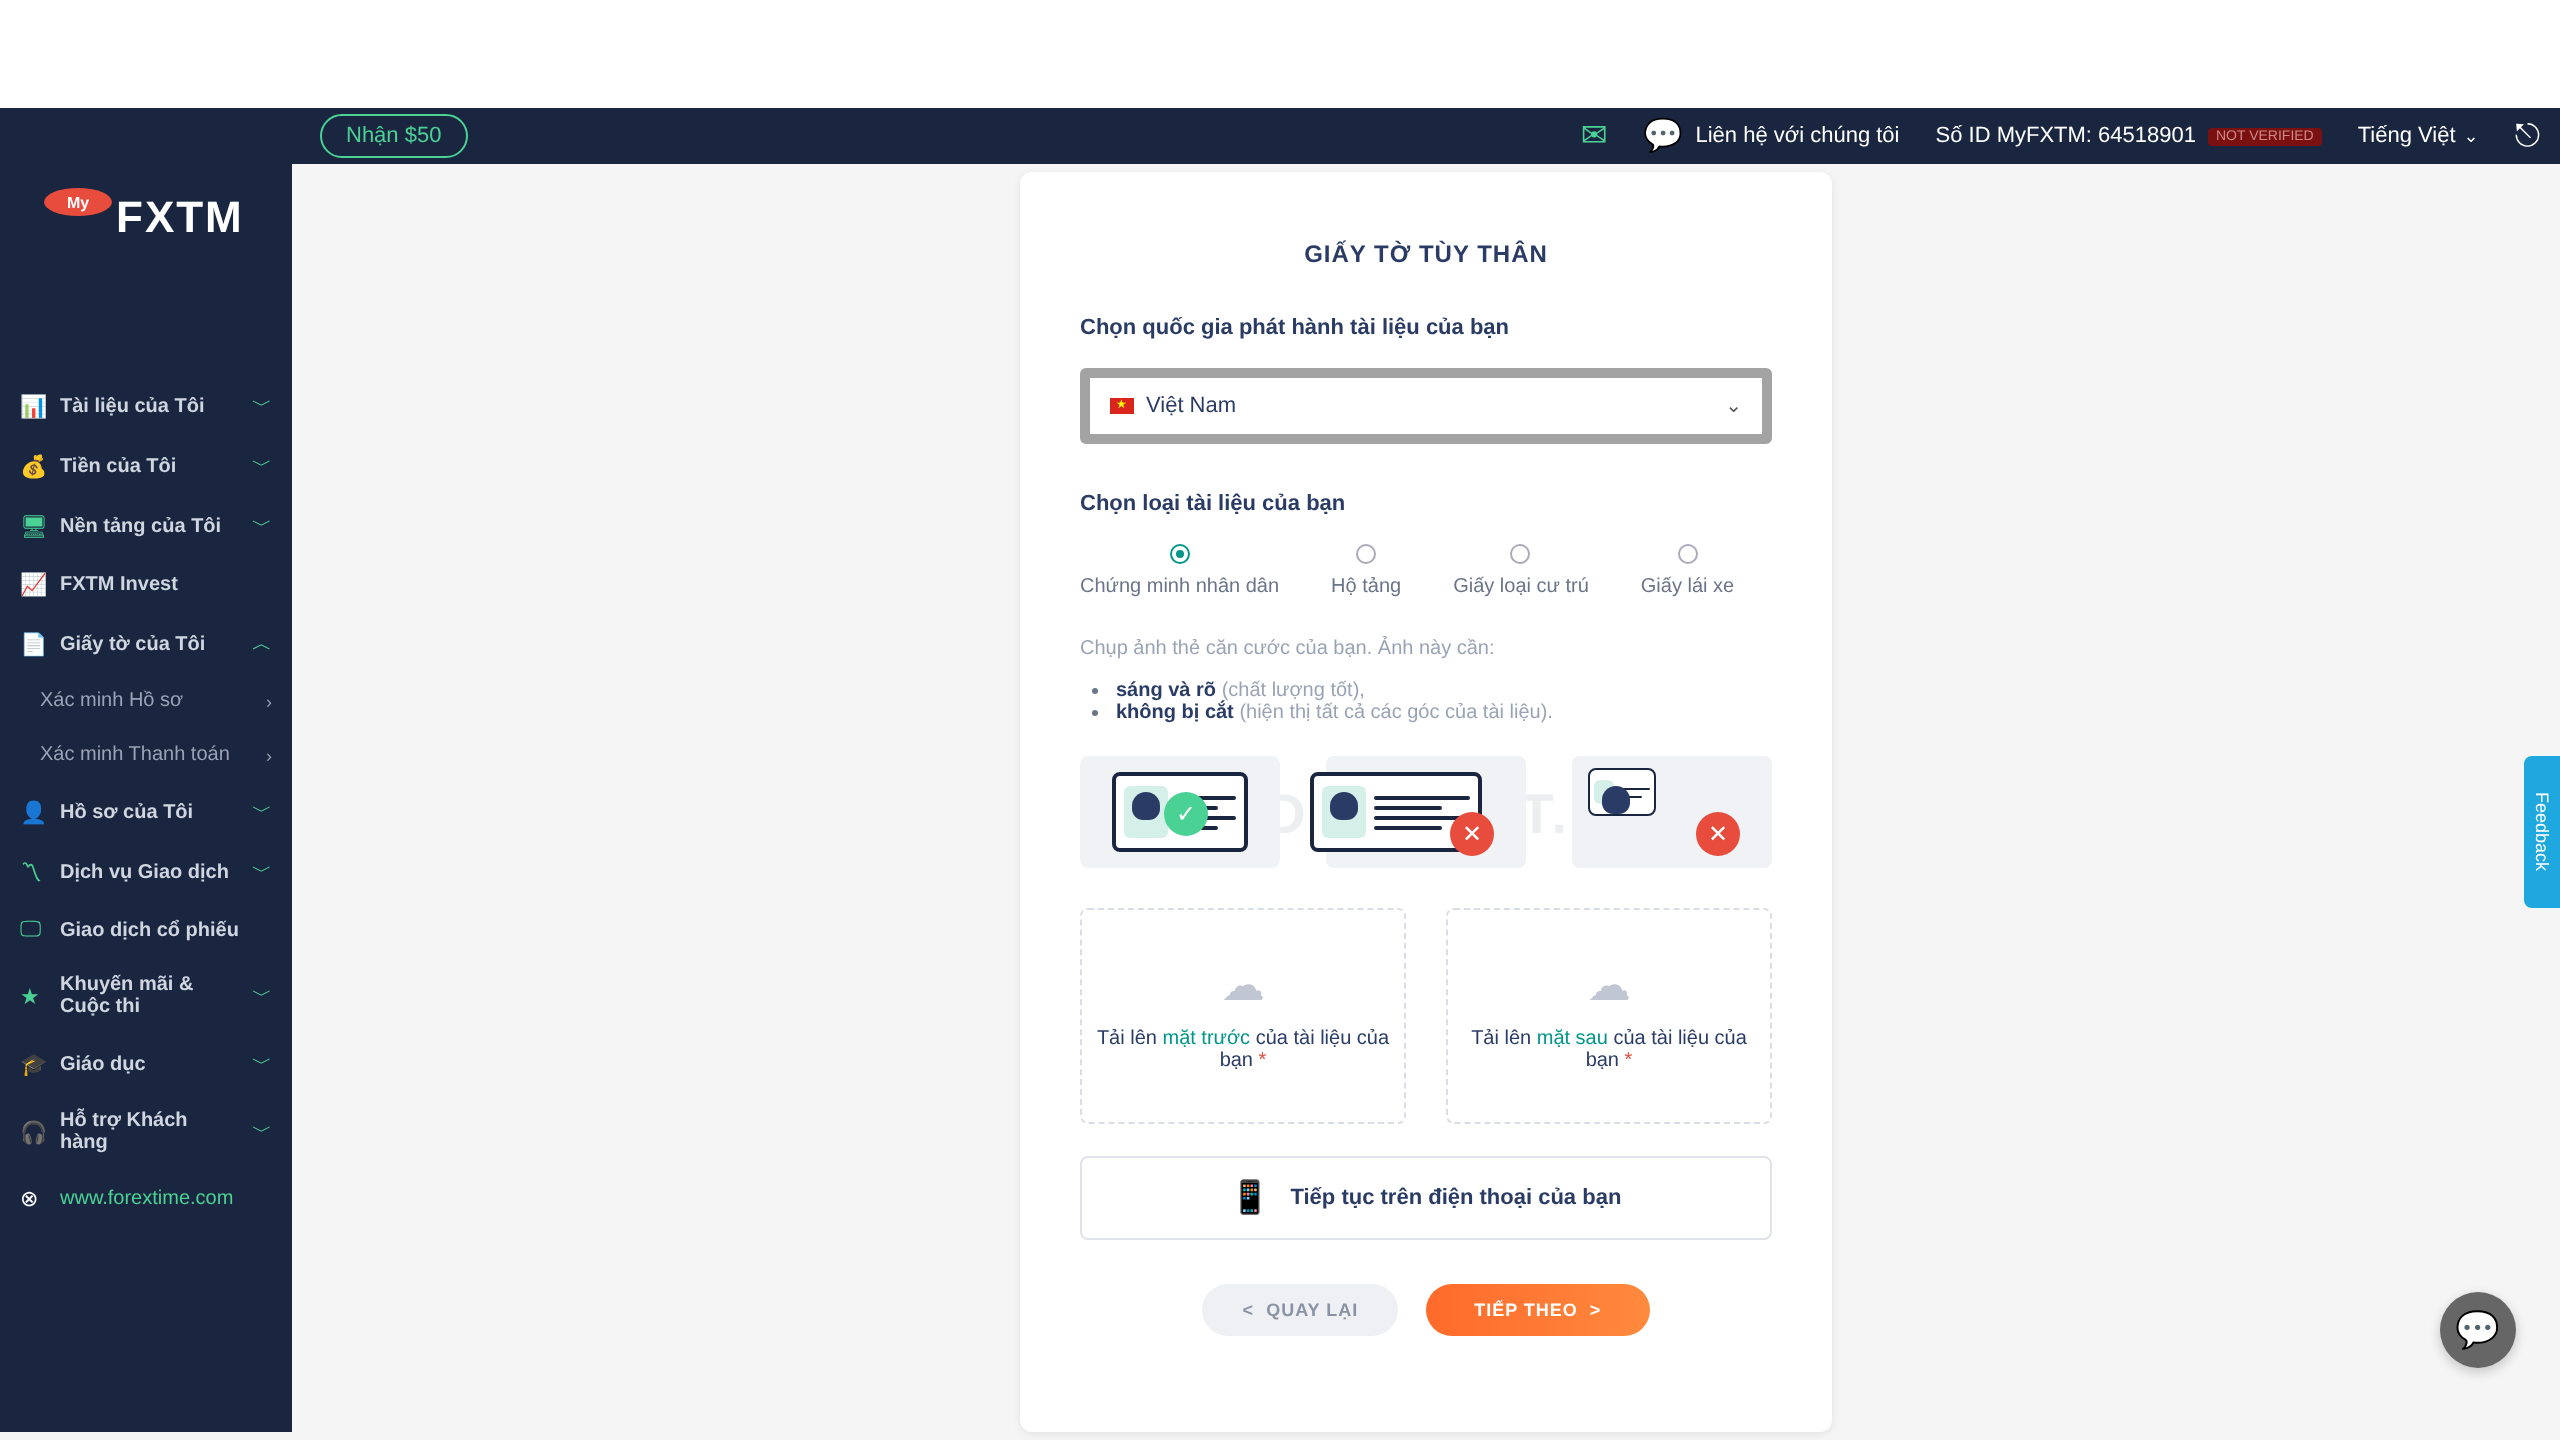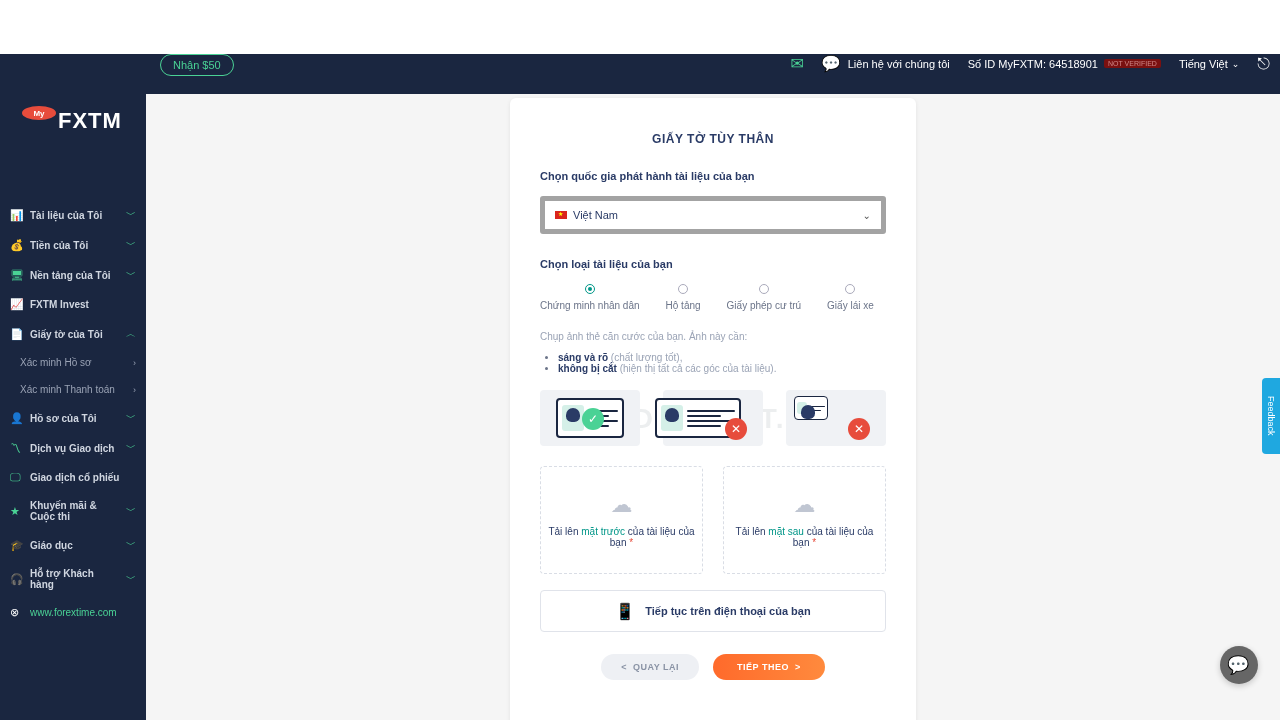--- a/index.html
+++ b/index.html
@@ -1,18 +1,18 @@
 <!DOCTYPE html>
 <html><head>
 <meta charset="utf-8">
 <style>
   * { margin:0; padding:0; box-sizing:border-box; font-family:Arial,sans-serif; }
   body { background:#f5f5f5; width:1280px; height:720px; overflow:hidden; position:relative; }
   .top-space { height:54px; background:#fff; }
-  .header { height:40px; background:#1a2640; display:flex; align-items:flex-start; padding:0 10px; }
+  .header { height:28px; background:#1a2640; display:flex; align-items:center; padding:0 10px; }
   .bonus-btn { border:1px solid #4ad295; color:#4ad295; background:transparent; border-radius:14px; padding:4px 12px; font-size:11px; margin-left:150px; cursor:pointer; }
   .header-right { margin-left:auto; display:flex; align-items:center; gap:18px; }
   .mail-icon { color:#4ad295; font-size:16px; }
   .contact { display:flex; align-items:center; gap:6px; color:#fff; font-size:11px; }
   .chat-icon { color:#4ad295; font-size:16px; }
   .account-id { color:#fff; font-size:11px; display:flex; align-items:center; gap:6px; }
   .badge-nv { background:#7a1010; color:#d08888; font-size:7px; padding:1px 4px; border-radius:2px; }
   .lang-sel { color:#fff; font-size:11px; display:flex; align-items:center; gap:4px; cursor:pointer; }
   .chev-down { font-size:9px; color:#fff; }
   .logout { color:#fff; font-size:16px; cursor:pointer; }
@@ -202,21 +202,21 @@
           <label class="radio-opt selected">
             <span class="rb"></span>
             <span>Chứng minh nhân dân</span>
           </label>
           <label class="radio-opt">
             <span class="rb"></span>
             <span>Hộ tảng</span>
           </label>
           <label class="radio-opt">
             <span class="rb"></span>
-            <span>Giấy phép cư trú</span>
+            <span>Giấy loại cư trú</span>
           </label>
           <label class="radio-opt">
             <span class="rb"></span>
             <span>Giấy lái xe</span>
           </label>
         </div>
 
       <div class="hint">Chụp ảnh thẻ căn cước của bạn. Ảnh này cần:</div>
       <ul class="hint-list">
         <li><b>sáng và rõ</b> <span class="muted">(chất lượng tốt),</span></li>

